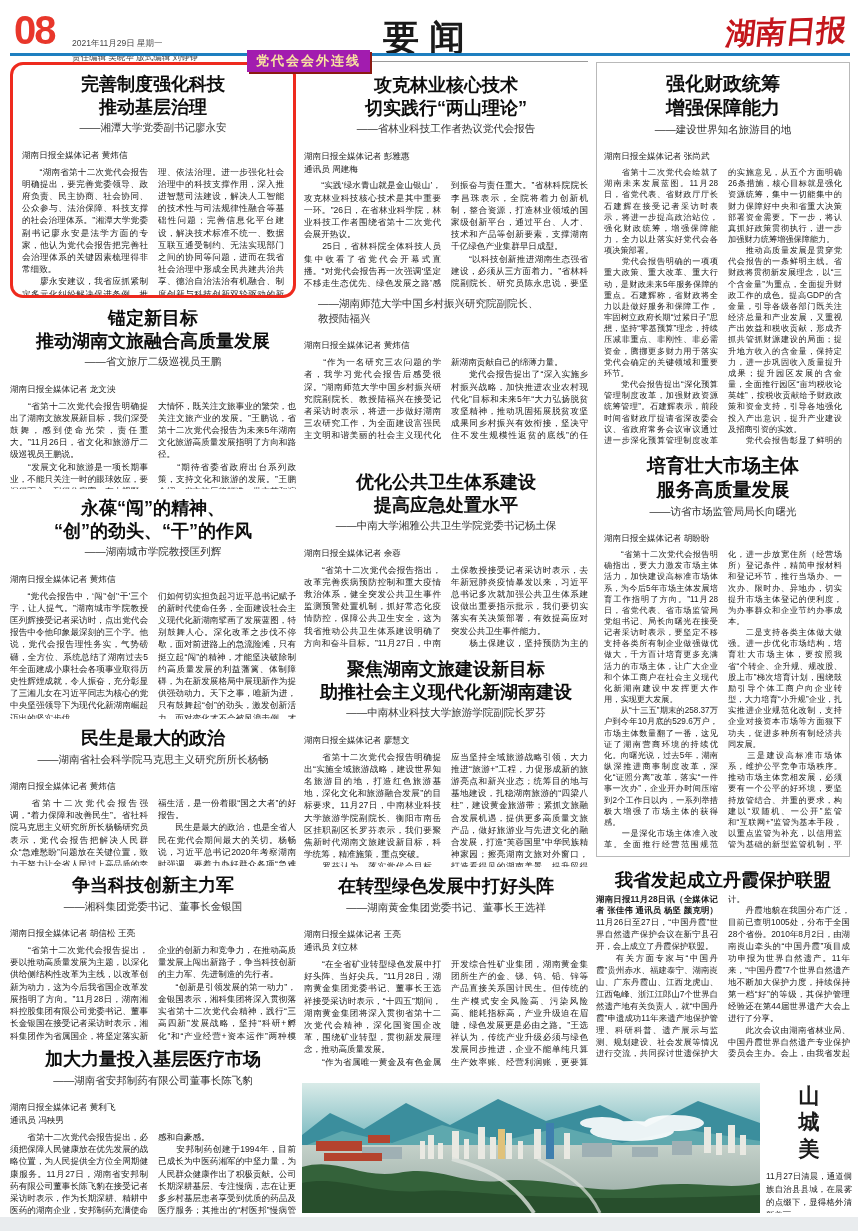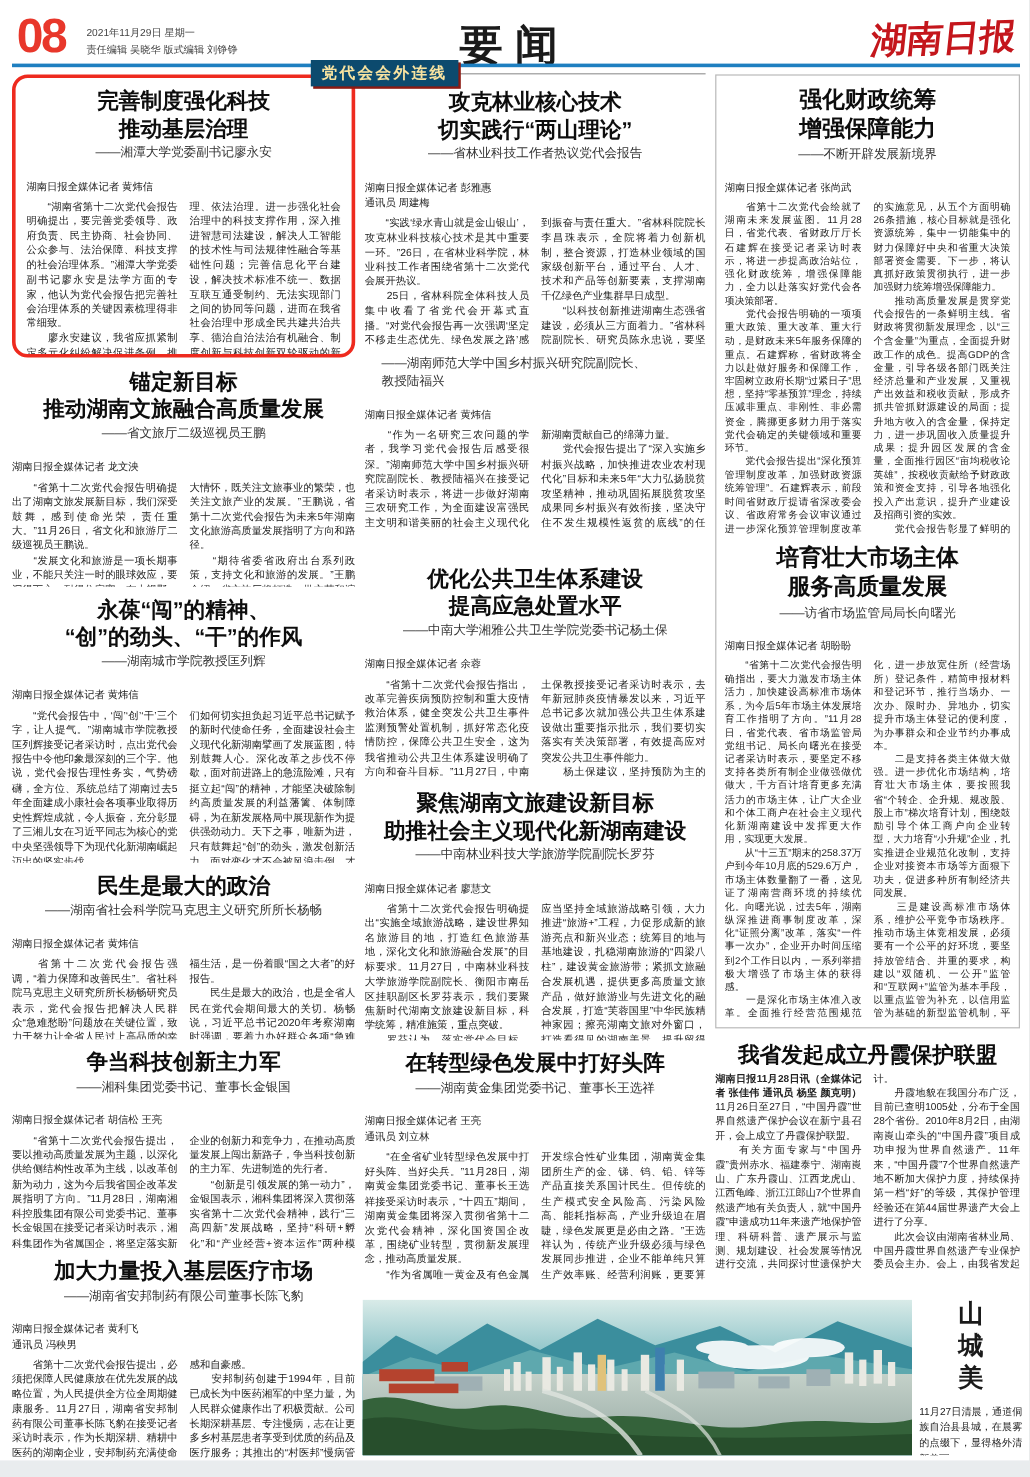--- a/index.html
+++ b/index.html
@@ -1,27 +1,27 @@
 <!DOCTYPE html>
 <html><head>
 <meta charset="utf-8">
 <style>
   html,body{margin:0;padding:0;background:#d9dcdd;}
   .page{position:relative;width:858px;height:1231px;background:#fff;overflow:hidden;
         font-family:"Liberation Sans",sans-serif;color:#1a1a1a;}
   
   .pagenum{position:absolute;left:14px;top:10px;font-size:40px;font-weight:700;
            color:#e8372b;line-height:1;letter-spacing:-2px;}
-  .dateinfo{position:absolute;left:72px;top:20px;font-size:8.5px;color:#444;line-height:1.7;white-space:pre-line;}
+  .dateinfo{position:absolute;left:72px;top:36px;font-size:8.5px;color:#444;line-height:1.7;white-space:pre-line;}
   .section-title{position:absolute;left:0;right:0;top:14px;text-align:center;font-size:36px;
            font-weight:900;letter-spacing:10px;font-family:"DejaVu Serif","Liberation Serif",serif;}
   .masthead{position:absolute;right:12px;top:12px;font-size:30px;font-weight:900;color:#c4161c;
            font-family:"DejaVu Serif","Liberation Serif",serif;transform:skewX(-8deg) rotate(-2deg);}
   .blue-rule{position:absolute;left:10px;right:8px;top:53px;height:3px;background:#1e7fc0;}
-  .banner{position:absolute;left:259px;top:50px;background:#0c4a6e;color:#f8e3a0;
+  .banner{position:absolute;left:247px;top:50px;background:#a21caf;color:#f8e3a0;
           font-size:13px;font-weight:700;padding:2px 9px;letter-spacing:2px;z-index:5;
           box-shadow:2px 2px 0 #8c1a12;}
   .banner-line{position:absolute;left:372px;top:61px;width:216px;height:1px;background:#9a9a9a;}
   
   .col{position:absolute;top:62px;}
   .col-left{left:10px;width:286px;}
   .col-mid{left:304px;width:284px;}
   .col-right{left:596px;width:254px;}
   
   .art{overflow:hidden;margin-bottom:4px;}
@@ -188,21 +188,21 @@
         </div>
     </article>
   </div>
 
   <div class="col col-right">
     <div class="rbox" style="height:795px">
 
       <article class="art" style="height:378px">
         <h2 class="ttl t19 serif">强化财政统筹
 增强保障能力</h2>
-        <div class="sub">——不断开辟发展新境界</div>
+        <div class="sub">——建设世界知名旅游目的地</div>
         <div class="byl">湖南日报全媒体记者 张尚武</div>
         <div class="bod-wrap" style="height:290px">
             <div class="bod">　　省第十二次党代会绘就了湖南未来发展蓝图。11月28日，省党代表、省财政厅厅长石建辉在接受记者采访时表示，将进一步提高政治站位，强化财政统筹，增强保障能力，全力以赴落实好党代会各项决策部署。
 　　党代会报告明确的一项项重大政策、重大改革、重大行动，是财政未来5年服务保障的重点。石建辉称，省财政将全力以赴做好服务和保障工作，牢固树立政府长期“过紧日子”思想，坚持“零基预算”理念，持续压减非重点、非刚性、非必需资金，腾挪更多财力用于落实党代会确定的关键领域和重要环节。
 　　党代会报告提出“深化预算管理制度改革，加强财政资源统筹管理”。石建辉表示，前段时间省财政厅提请省深改委会议、省政府常务会议审议通过进一步深化预算管理制度改革的实施意见，从五个方面明确26条措施，核心目标就是强化资源统筹，集中一切能集中的财力保障好中央和省重大决策部署资金需要。下一步，将认真抓好政策贯彻执行，进一步加强财力统筹增强保障能力。
 　　推动高质量发展是贯穿党代会报告的一条鲜明主线。省财政将贯彻新发展理念，以“三个含金量”为重点，全面提升财政工作的成色。提高GDP的含金量，引导各级各部门既关注经济总量和产业发展，又重视产出效益和税收贡献，形成齐抓共管抓财源建设的局面；提升地方收入的含金量，保持定力，进一步巩固收入质量提升成果；提升园区发展的含金量，全面推行园区“亩均税收论英雄”，按税收贡献给予财政政策和资金支持，引导各地强化投入产出意识，提升产业建设及招商引资的实效。
 　　党代会报告彰显了鲜明的人民立场、厚重的民生情怀。省财政将始终坚持“民生财政”本色，用心用情抓好民生改善，将民生支出稳定在70%以上，集中财力办好民生实事，突出基础性、兜底性民生建设，使民生改善与经济发展相协调、与财力可能相匹配，在发展中稳步增进民生福祉。加强监管，切实管好用好民生资金。
 　　财税改革是全面深化改革的重要领域和关键突破口。省财政将紧紧围绕中心，加快改革步伐，加大改革力度，以改革释放红利，提升效能，以改革的方式防控风险，推动党代会决策部署落地见效。</div>
           </div>
       </article>

